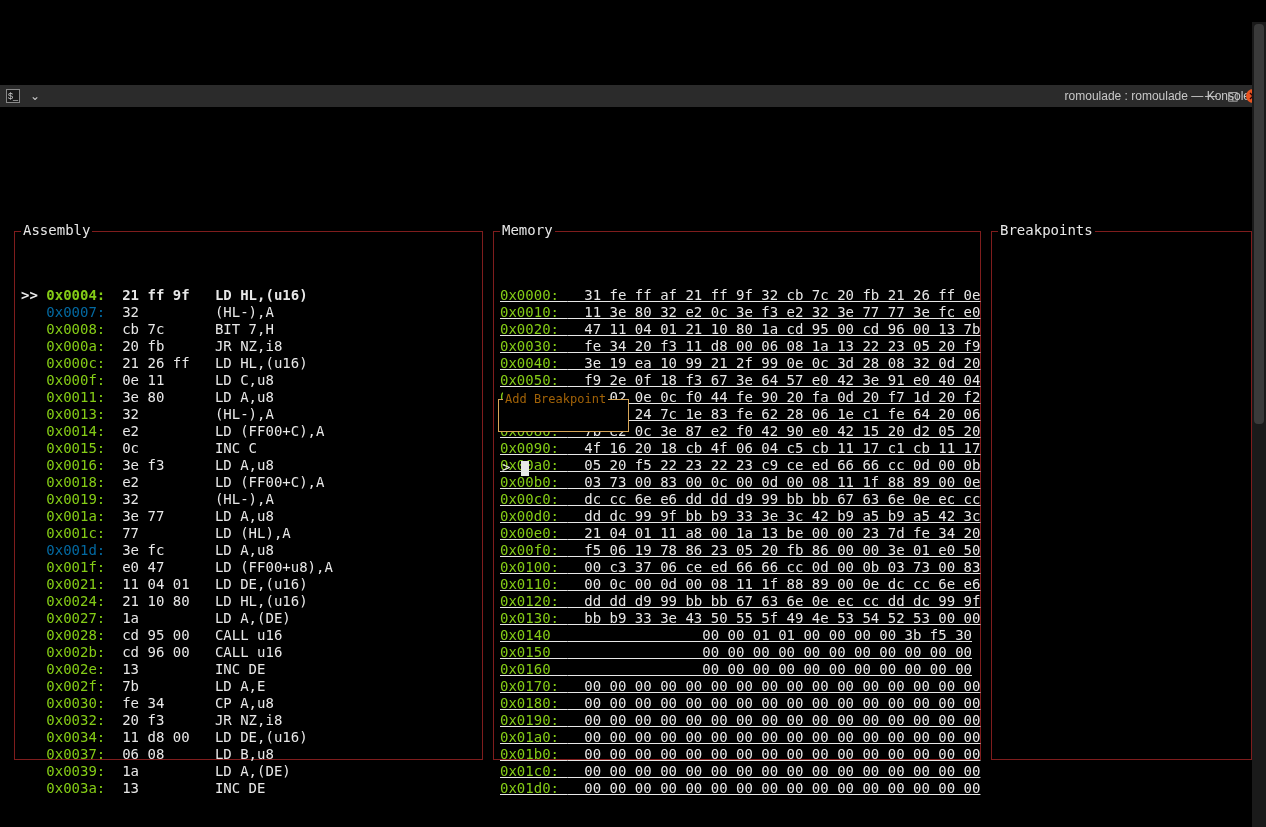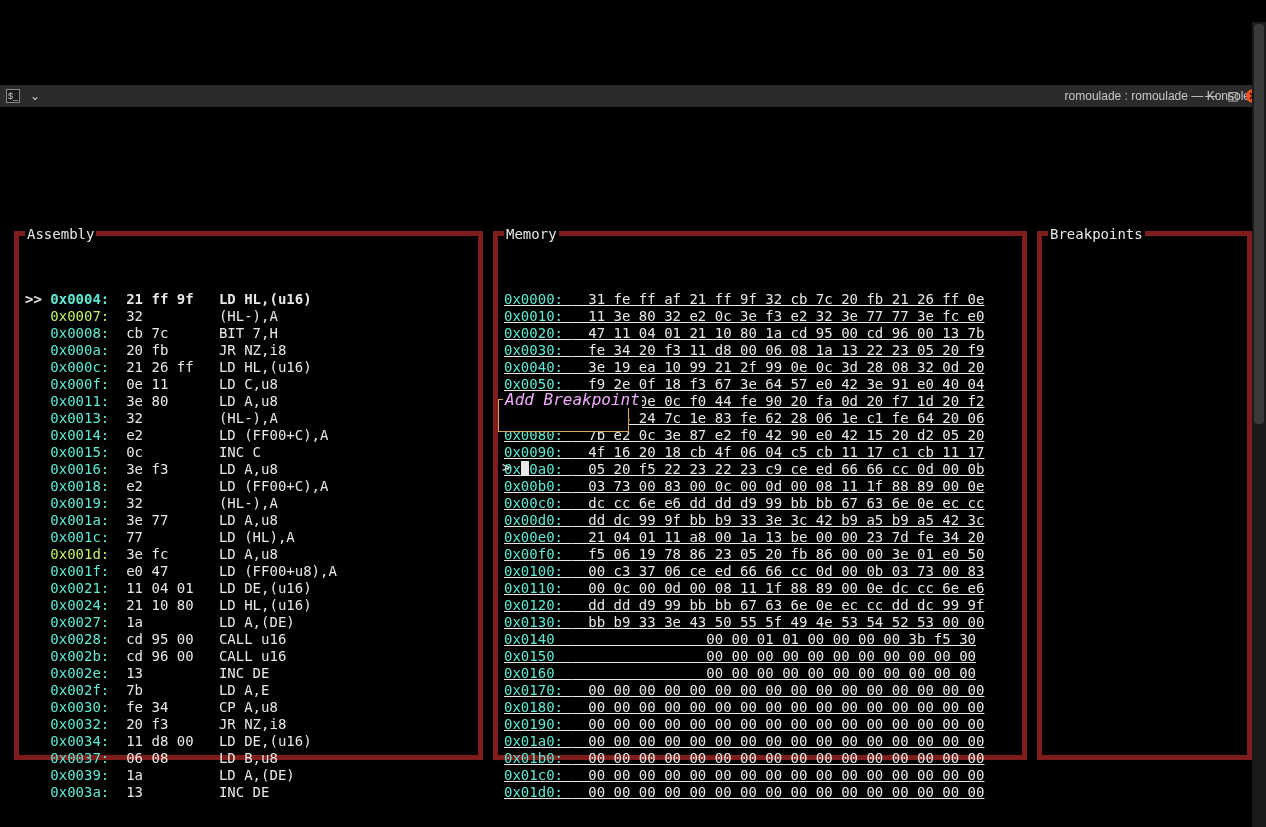--- a/index.html
+++ b/index.html
@@ -14,33 +14,33 @@
   .titlebar .title{position:absolute;left:0;right:16px;text-align:right;pointer-events:none;}
   .titlebar .controls{position:absolute;right:6px;display:flex;gap:4px;align-items:center;}
   .wctrl{width:18px;height:18px;display:flex;align-items:center;justify-content:center;font-size:12px;color:#c8c8c8;}
   .wclose{width:14px;height:14px;border-radius:50%;background:#e95420;display:flex;align-items:center;justify-content:center;}
   .wclose svg{width:8px;height:8px;}
   .term-icon{width:14px;height:14px;background:#1a1a1a;border:1px solid #888;display:flex;align-items:center;justify-content:center;font-size:9px;color:#ccc;}
   .scrollbar{position:absolute;right:0;top:22px;width:14px;height:805px;background:#1a1a1a;}
   .scroller{position:absolute;left:2px;right:2px;top:2px;height:400px;background:#3a3a3a;border-radius:4px;}
   .panel-area{padding:22px 14px 6px 14px;}
   .row1{display:flex;gap:10px;height:529px;}
-  .panel{position:relative;border:5px solid #7f1d1d;padding:4px 6px 6px 6px;}
+  .panel{position:relative;border:1px solid #7f1d1d;padding:4px 6px 6px 6px;}
   .panel .ptitle{position:absolute;top:-10px;left:6px;background:#000;padding:0 2px;color:#e8e8e8;}
   .assembly{width:469px;}
-  .memory{width:534px;}
+  .memory{width:488px;}
   .breakpoints{flex:1;padding-left:43px;}
-  .cyan{color:#5eead4;}
-  .red{color:#bef264;margin-top:32px;}
+  .cyan{color:#84cc16;}
+  .red{color:#0369a1;margin-top:32px;}
   .bold{font-weight:bold;}
   .asm-line{display:block;height:17px;}
   .mem-line{display:block;height:17px;text-decoration:underline;}
   
   .popup{position:absolute;left:498px;top:399px;width:131px;height:33px;border:1px solid #d8a657;background:#000;padding:1px 3px 3px 3px;z-index:5;}
-  .popup .ptitle{position:absolute;top:-9px;left:4px;background:#000;color:#f0abfc;padding:0 2px;font-size:16px;font-style:italic;}
+  .popup .ptitle{position:absolute;top:-9px;left:4px;background:#000;color:#a16207;padding:0 2px;font-size:12px;}
   .popup-body{color:#e8e8e8;margin-top:7px;}
   .cursor{display:inline-block;width:8px;height:15px;background:#e8e8e8;vertical-align:middle;margin-left:2px;}
 </style>
 </head>
 <body>
 
 
 
 
 <div class="titlebar">

